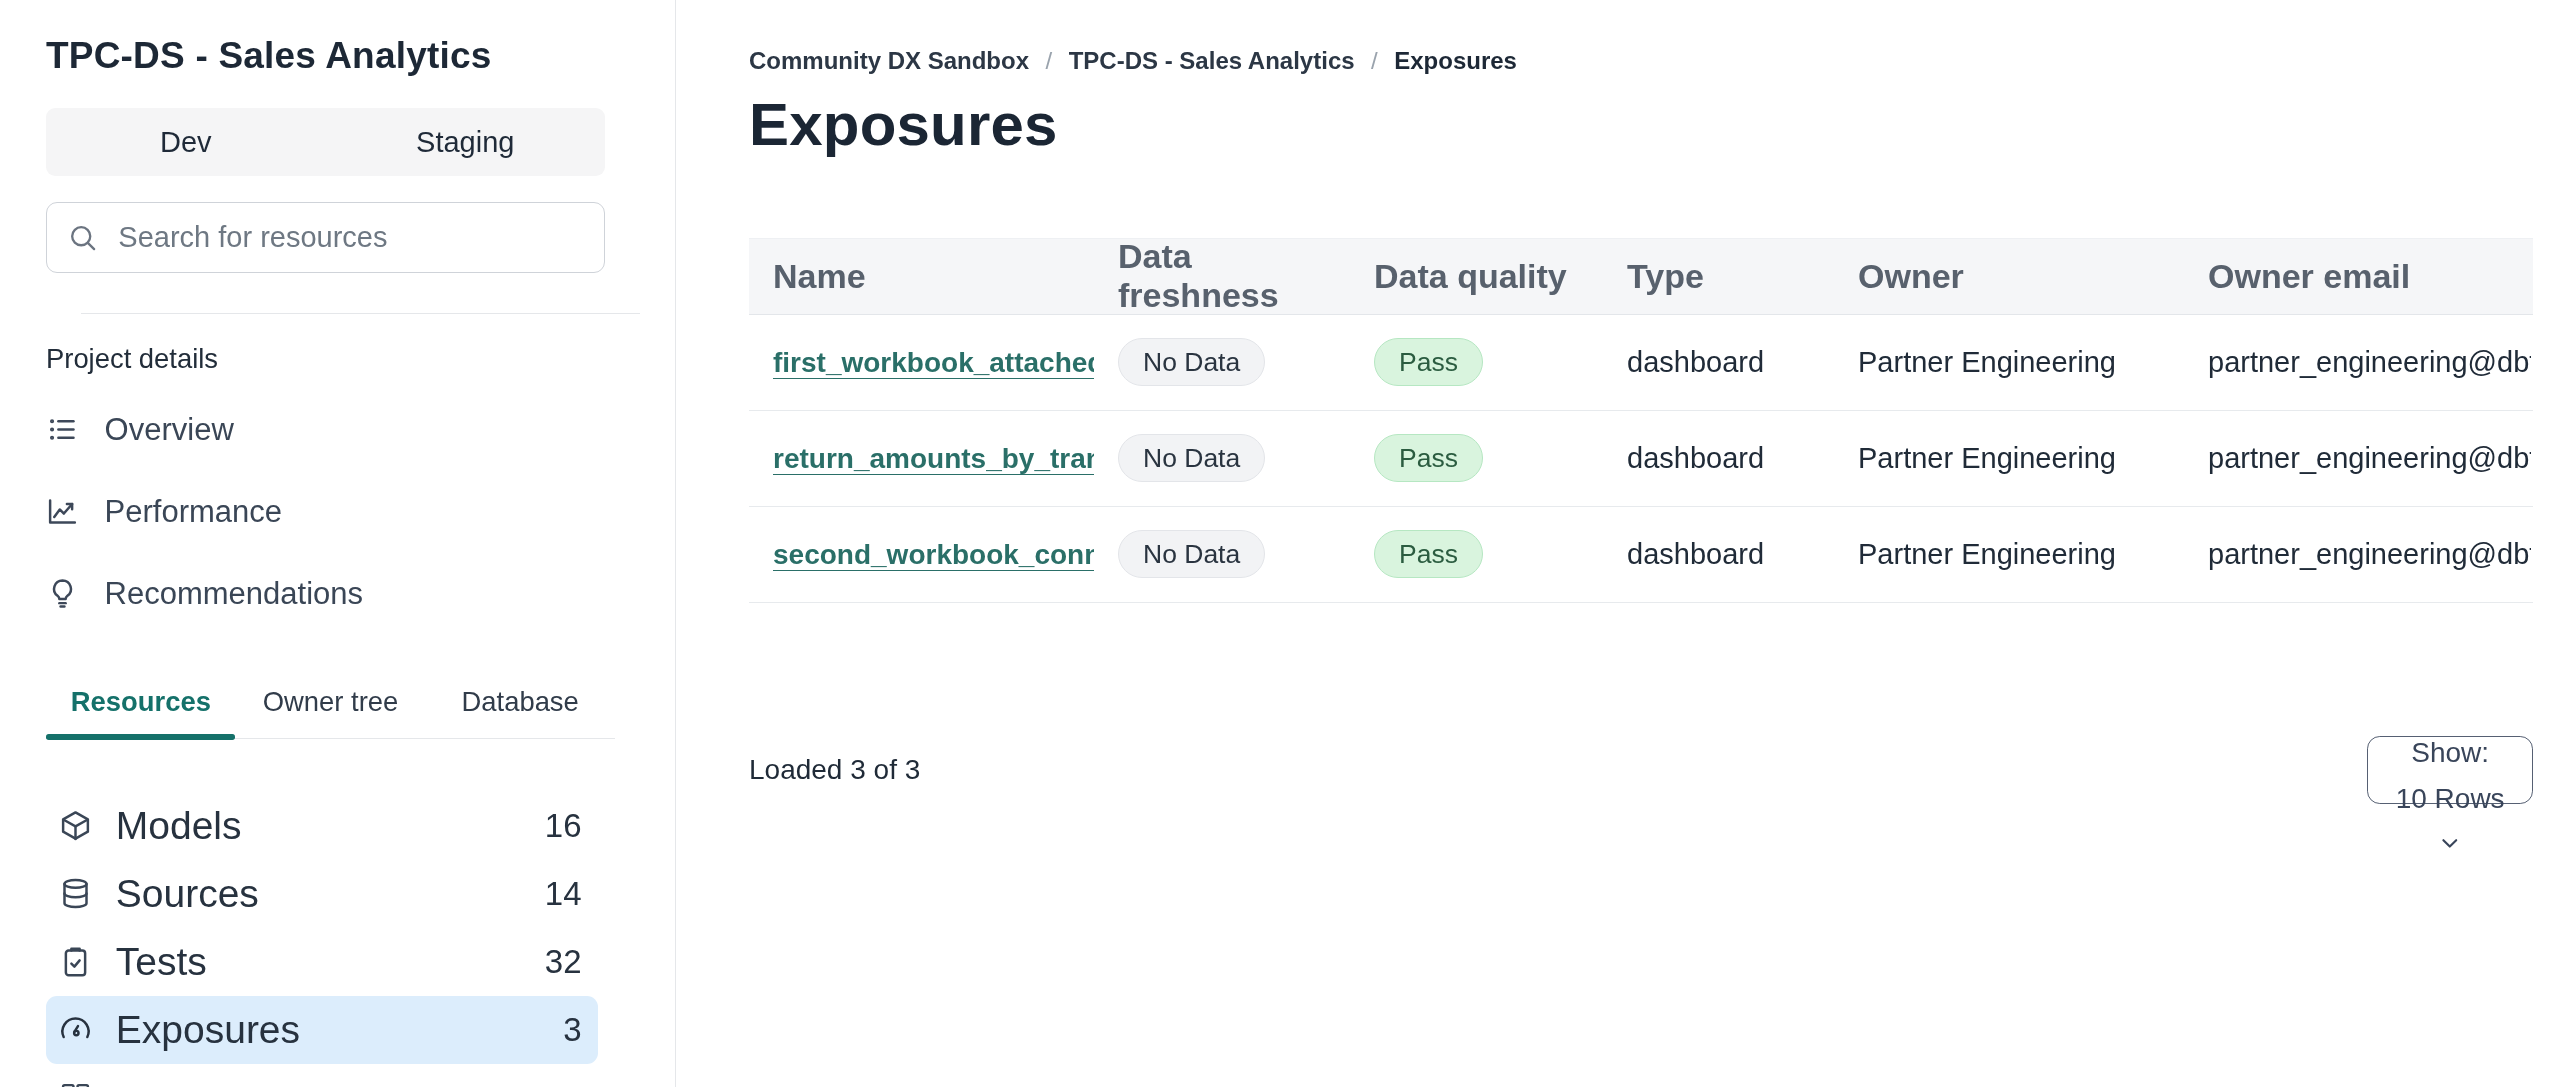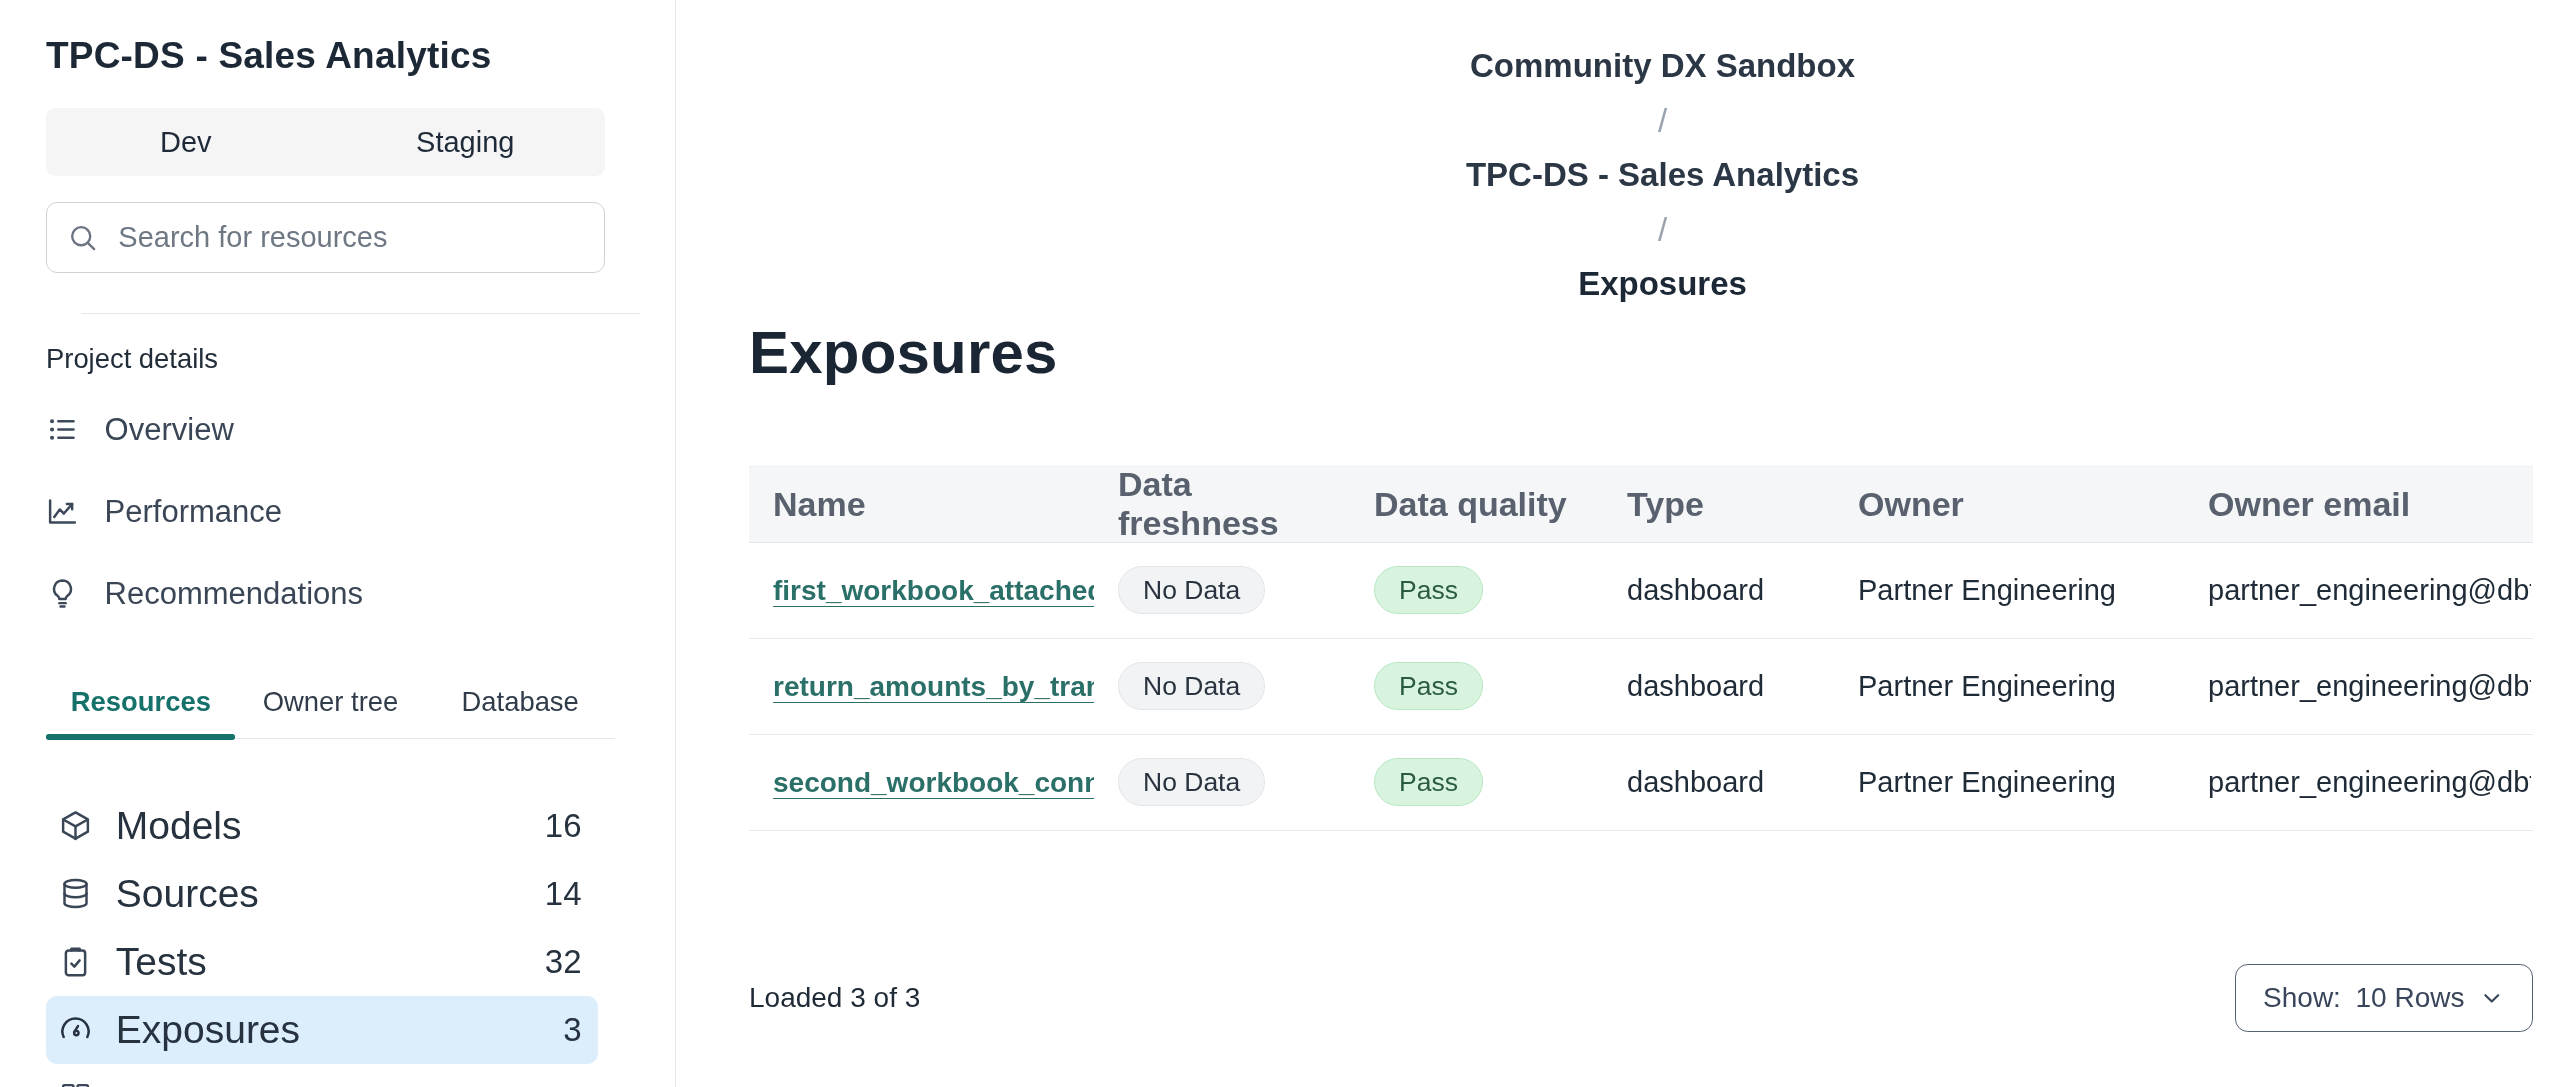--- a/index.html
+++ b/index.html
@@ -43,21 +43,21 @@
   .res-item{
     display:flex;align-items:center;height:68px;width:552px;box-sizing:border-box;
     padding:0 16.5px 0 12.8px;border-radius:11px;color:#3a4656;cursor:pointer;
   }
   .res-item.active{background:var(--row_highlight,#dcedfc);}
   .res-item .label{font-size:39px;color:#27323f;margin-left:24px;flex:1;}
   .res-item .count{font-size:33px;color:#27323f;}
 
   
   .main{position:absolute;left:678px;top:0;right:0;bottom:0;box-sizing:border-box;padding:40px 0 0 71px;background:#fff;}
-  .breadcrumb{display:flex;align-items:center;gap:16.5px;font-size:33px;margin-top:7.3px;flex-direction:column;}
+  .breadcrumb{display:flex;align-items:center;gap:16.5px;font-size:24px;margin-top:7.3px;}
   .crumb{font-weight:700;color:#2c3745;cursor:pointer;}
   .crumb.current{color:#1d2836;cursor:default;}
   .crumb-sep{color:#9aa3ad;font-weight:400;}
   .page-title{margin-top:14.6px;font-size:60px;font-weight:700;color:#1b2634;letter-spacing:0.2px;}
 
   .table{width:1784px;margin-top:79px;}
   .thead{display:flex;align-items:center;height:75px;background:var(--header_bg,#f5f6f8);
     border-top:1.8px solid #eef0f3;border-bottom:1.8px solid #e3e6ea;}
   .th{font-size:34px;font-weight:700;color:var(--text_muted,#58616d);box-sizing:border-box;padding-left:24px;}
   .trow{display:flex;align-items:center;height:95px;border-bottom:1.8px solid #e7eaed;font-size:29px;color:#202b38;}
@@ -66,21 +66,21 @@
   .name-link{color:var(--link_teal,#2a6f68);font-weight:700;font-size:28px;cursor:pointer;white-space:nowrap;}
   .name-link .u{text-decoration:underline;text-underline-offset:6.4px;text-decoration-thickness:1.8px;}
   .pill{display:inline-flex;align-items:center;height:48px;padding:0 24px;border-radius:25.6px;font-size:26.5px;box-sizing:border-box;}
   .pill-gray{background:var(--pill_gray_bg,#f2f3f5);border:1.8px solid var(--pill_gray_border,#e3e5e9);color:#2a3440;}
   .pill-green{background:var(--pill_green_bg,#d9f4de);border:1.8px solid var(--pill_green_border,#b6e7c2);color:var(--pill_green_text,#2b5c40);}
 
   .table-footer{width:1784px;margin-top:133px;display:flex;justify-content:space-between;align-items:center;}
   .loaded-text{font-size:28px;color:#1f2a37;}
   .show-btn{
     display:flex;align-items:center;gap:14.6px;height:68px;padding:0 27.4px;background:#fff;
-    border:1.8px solid #566073;border-radius:12.8px;font-size:28px;color:#39455a;cursor:pointer;
+    border:1.8px solid #566073;border-radius:12.8px;font-size:28px;color:#39455a;cursor:pointer;flex-direction:column;
   }
   .show-btn .show-label{color:#39455a;}
 </style>
 </head>
 <body>
 
 <aside class="sidebar">
   <div class="project-title">TPC-DS - Sales Analytics</div>
 
   <div class="env-tabs">

